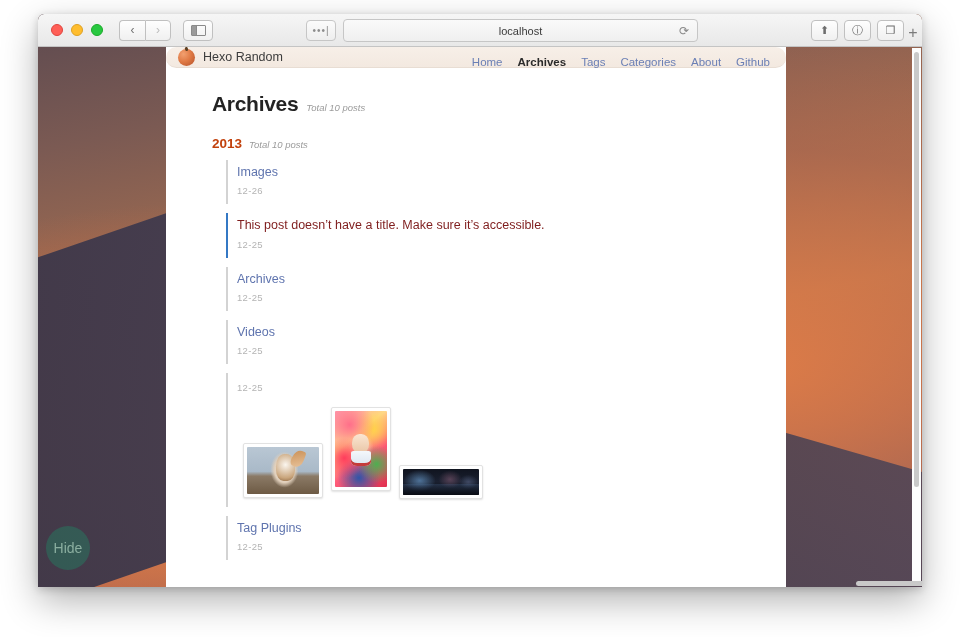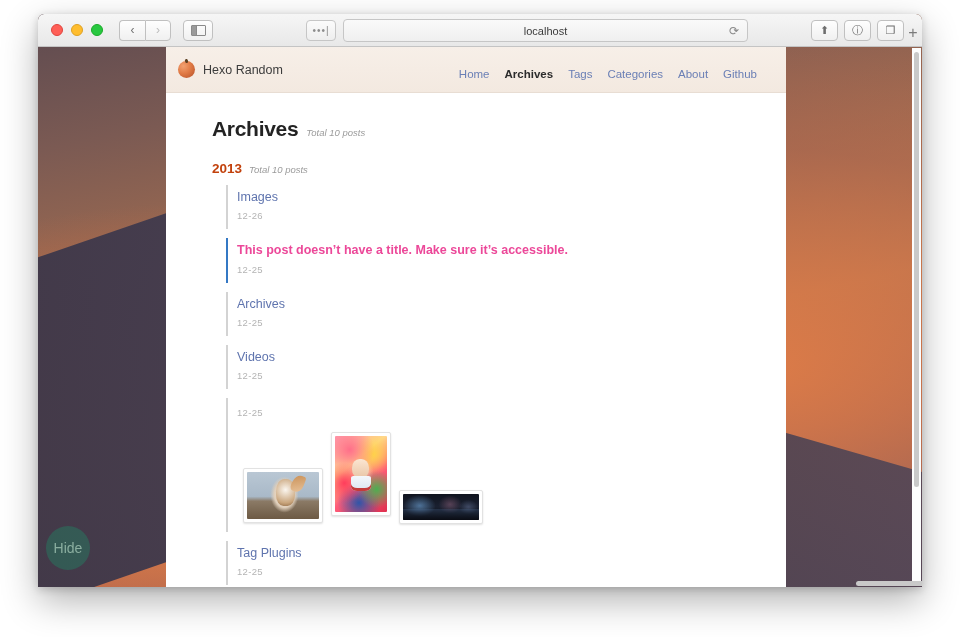--- a/index.html
+++ b/index.html
@@ -114,21 +114,21 @@
     position: absolute; left: 268px; top: 6px;
     width: 30px; height: 21px;
     background: linear-gradient(180deg,#fbfbfb,#eeeeee);
     border: 1px solid #c6c6c6; border-radius: 4px;
     font-size: 10px; color:#8d8d8d; letter-spacing:1px;
     display:flex; align-items:center; justify-content:center; cursor:text;
   }
 
   .urlbar {
     position: absolute; left: 305px; top: 5px;
-    width: 405px; height: 23px;
+    width: 355px; height: 23px;
     background: linear-gradient(180deg,#fafafa,#efefef);
     border: 1px solid #c6c6c6; border-radius: 4px;
     display:flex; align-items:center; justify-content:center;
     font-size: 11px; color: #3b3b3b; cursor: text;
   }
   .urlbar .reload {
     position:absolute; right: 8px; top: 4px;
     font-size: 12px; color:#8a8a8a; cursor:pointer;
   }
 
@@ -151,25 +151,26 @@
   #page {
     position: absolute;
     left: 128px; top: 33px;
     width: 620px; height: 540px;
     background: #ffffff;
     overflow: hidden;
     pointer-events: auto;
   }
 
   #site-header {
-    height: 46px;
+    height: 21px;
     background: linear-gradient(180deg,#f7efe8 0%, #f3e9e0 100%);
     display:flex; align-items:center;
-    padding: 0 29px 0 12px;
+    padding: 0 16px 0 12px;
     border-bottom: 1px solid #e8ddd3;
+    border-radius: 12px;
   }
   .brand { display:flex; align-items:center; gap:8px; cursor:pointer; }
   .avatar {
     width: 17px; height: 17px; border-radius: 50%;
     background: radial-gradient(circle at 32% 30%, #f2a070 0%, #e07a45 45%, #b44f28 100%);
     position: relative;
   }
   .avatar::after {
     content:""; position:absolute; left: 7px; top:-2px;
     width:3px; height:4px; background:#5d4022; border-radius:40%;
@@ -195,21 +196,21 @@
   .post-list { margin-top: 9px; padding-left: 14px; }
 
   .post-item {
     border-left: 2px solid #d3d3d3;
     padding: 4px 0 8px 9px;
     margin-bottom: 9px;
     cursor: pointer;
   }
   .post-item.highlight { border-left-color: #3478c4; }
   .post-title { font-size: 12.5px; color: #5f74ae; line-height: 1.3; }
-  .post-item.highlight .post-title { color:#ec4899;font-weight:bold; }
+  .post-item.highlight .post-title { color:#7f1d1d; }
   .post-date { font-size: 9.5px; color:#b4b4b4; margin-top: 5px; letter-spacing:0.3px;}
 
   .gallery { display:flex; align-items: flex-start; gap: 8px; margin-top: 14px; padding-left: 6px;}
   .thumb {
     background: #fff;
     border: 1px solid #e2e2e2;
     padding: 3px;
     box-shadow: 0 1px 2px rgba(0,0,0,0.12);
     border-radius: 2px;
   }

